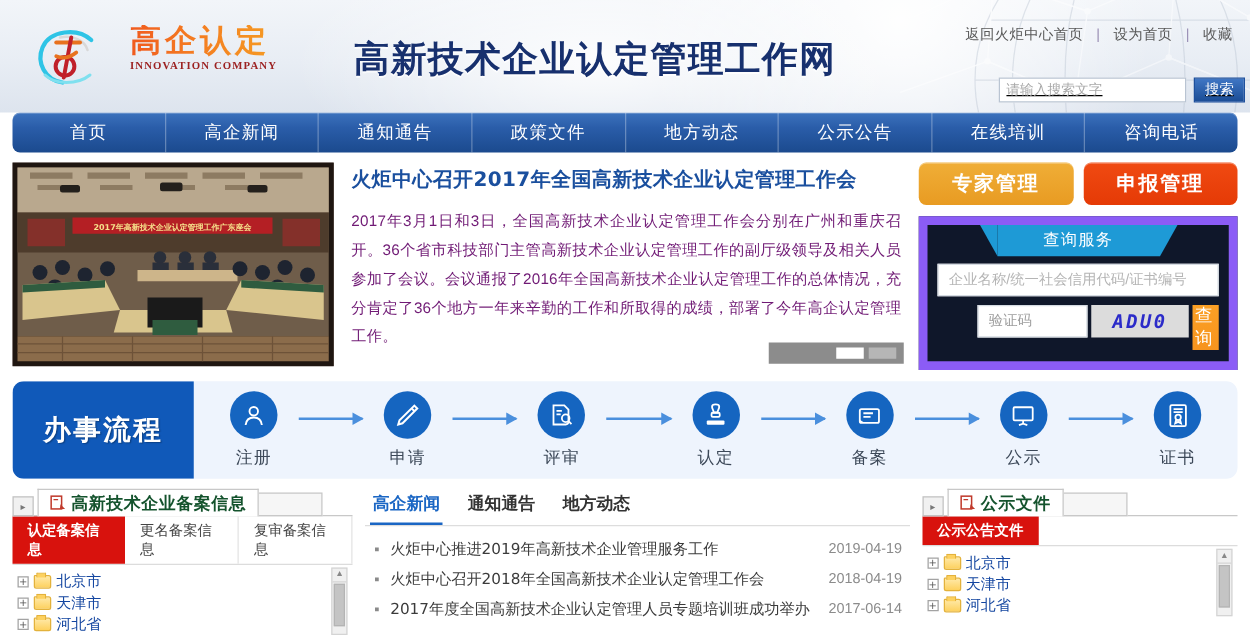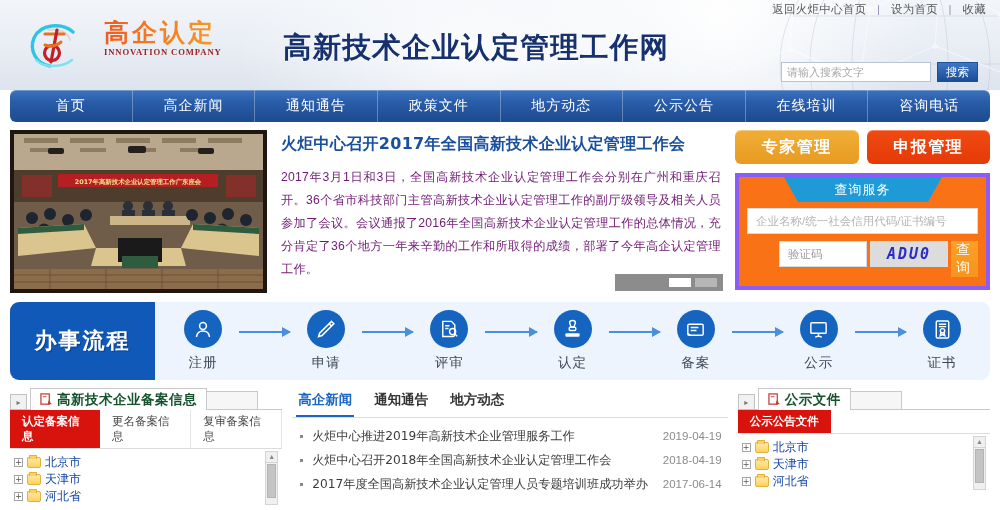--- a/index.html
+++ b/index.html
@@ -20,21 +20,21 @@
   .hdr-globe {
     position: absolute; right: -30px; top: -46px; width: 330px; height: 200px;
     opacity: .5;
   }
   .hdr-shine {
     position: absolute; left: 200px; top: -60px; width: 560px; height: 220px;
     background: radial-gradient(ellipse at 50% 50%, rgba(255,255,255,.85) 0%, rgba(255,255,255,0) 62%);
     pointer-events: none;
   }
   .toplinks {
-    position: absolute; right: 14px; top: 2px; z-index: 6;
+    position: absolute; right: 14px; top: 20px; z-index: 6;
     font-size: 11.5px; color: #585858; letter-spacing: .3px;
   }
   .toplinks a { color: #585858; text-decoration: none; }
   .toplinks .sep { color: #9a8fb5; margin: 0 7px; }
 
   .logo { position: absolute; left: 28px; top: 20px; z-index: 5; display: flex; align-items: flex-start; gap: 21px; }
   .logo-mark { width: 52px; height: 52px; position: relative; }
   .logo-text { margin-left: 3px; }
   .logo-cn {
     font-size: 25px; font-weight: bold; letter-spacing: 3px; line-height: 1.05;
@@ -48,21 +48,21 @@
   }
 
   .site-title {
     position: absolute; left: 283px; top: 29px; z-index: 5;
     font-size: 28.5px; font-weight: bold; letter-spacing: 1.2px;
     color: #17306e;
     text-shadow: 0 1px 0 rgba(255,255,255,.75);
     font-family: "DejaVu Sans","Liberation Sans",sans-serif;
   }
 
-  .searchbox { position: absolute; right: 22px; top: 62px; z-index: 6; display: flex; align-items: flex-start; }
+  .searchbox { position: absolute; right: 4px; top: 62px; z-index: 6; display: flex; align-items: flex-start; text-decoration: underline; }
   .searchbox input {
     width: 150px; height: 20px; border: 1px solid #b9c4d2; background: #fff;
     font-size: 11px; color: #555; padding: 0 5px; outline: none;
     font-family: "Liberation Sans", sans-serif;
   }
   .searchbox input::placeholder { color: #a9a9a9; }
   .search-btn {
     margin-left: 6px; height: 20px; padding: 0 8px; border: 1px solid #1d4f9c;
     background: linear-gradient(180deg,#3f76c4 0%, #1b4d96 100%);
     color: #fff; font-size: 11.5px; line-height: 18px; cursor: pointer;
@@ -108,21 +108,21 @@
   .bigbtn {
     flex: 1; height: 34px; border-radius: 6px; color: #fff; font-size: 16px;
     font-weight: bold; letter-spacing: 1.5px; display: flex; align-items: center;
     justify-content: center; cursor: pointer;
     font-family: "DejaVu Sans","Liberation Sans",sans-serif;
     box-shadow: inset 0 1px 0 rgba(255,255,255,.35);
   }
   .bigbtn.gold { background: linear-gradient(180deg,#f0ae37 0%, #e89b22 100%); }
   .bigbtn.red  { background: linear-gradient(180deg,#f04a12 0%, #e53a06 100%); }
 
-  .querybox { margin-top: 9px; border: 4px solid #8b5cf6; background: #f97316; }
+  .querybox { margin-top: 9px; border: 7px solid #8b5cf6; background: #0f172a; }
   .qhead { height: 25px; position: relative; display: flex; justify-content: center; }
   .qtab {
     position: relative; width: 130px; height: 25px; background: #1e9ad6;
     color: #fff; font-size: 13px; text-align: center; line-height: 25px;
     letter-spacing: 1px; font-family: "DejaVu Sans","Liberation Sans",sans-serif;
   }
   .qtab:before, .qtab:after {
     content: ""; position: absolute; top: 0; width: 0; height: 0;
     border-top: 25px solid #1e9ad6;
   }

